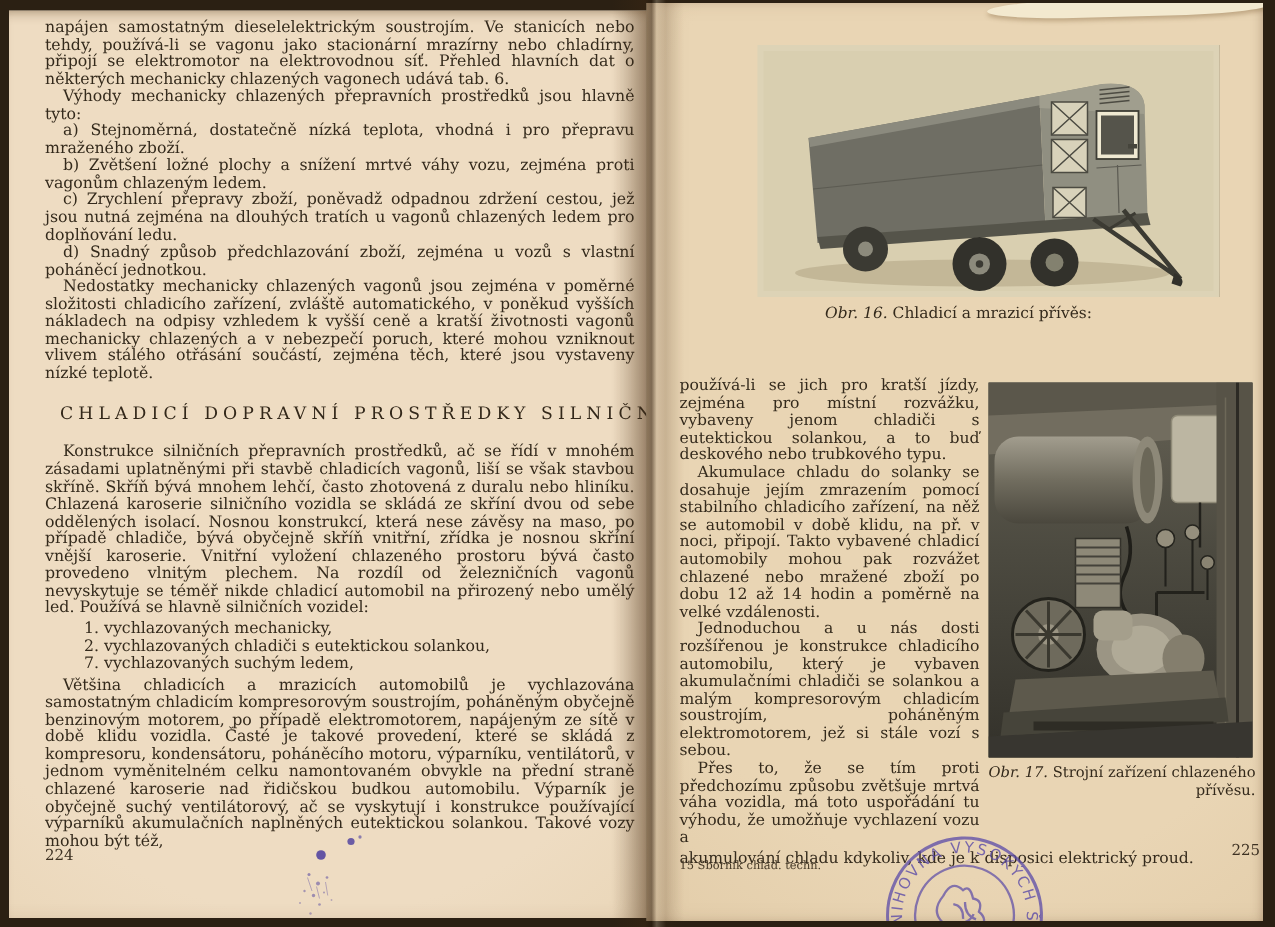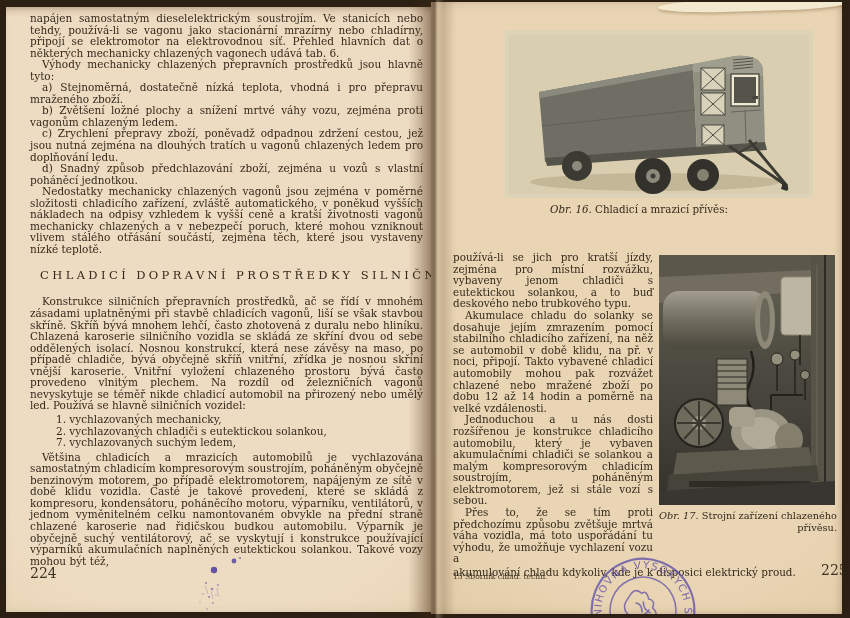--- a/index.html
+++ b/index.html
@@ -31,21 +31,21 @@
   
   .lp-text{position:absolute;left:24px;top:6px;width:393px;color:#342a1c;}
   .lp-text p{margin:0;font-size:10.5px;line-height:11.55px;text-align:justify;}
   .ind{text-indent:12px;}
   .section-heading{
     margin:13px 0 14px 10px;font-size:11.5px;letter-spacing:3.4px;
     color:#33281a;font-weight:normal;white-space:nowrap;
   }
   .type-list{list-style:none;margin:2px 0 3px 26px;padding:0;}
   .type-list li{font-size:10.5px;line-height:11.6px;}
-  .pagenum{position:absolute;font-size:14px;color:#3d3122;}
+  .pagenum{position:absolute;font-size:10px;color:#3d3122;}
   .pagenum-left{left:24px;top:558px;}
   .pagenum-right{left:390px;top:560px;}
   
   .photo16{
     position:absolute;left:74px;top:28px;width:308px;height:168px;
     background:#ddd3b6;box-shadow:inset 0 0 0 1px rgba(90,80,55,.25), inset 0 0 18px rgba(100,85,55,.25);
   }
   .cap16{position:absolute;left:10px;top:201px;width:396px;text-align:center;color:#33291b;}
   .cap16 .l1{font-size:10.3px;line-height:12px;}
   .cap16 .l2{font-size:7.9px;line-height:10px;letter-spacing:.2px;}

